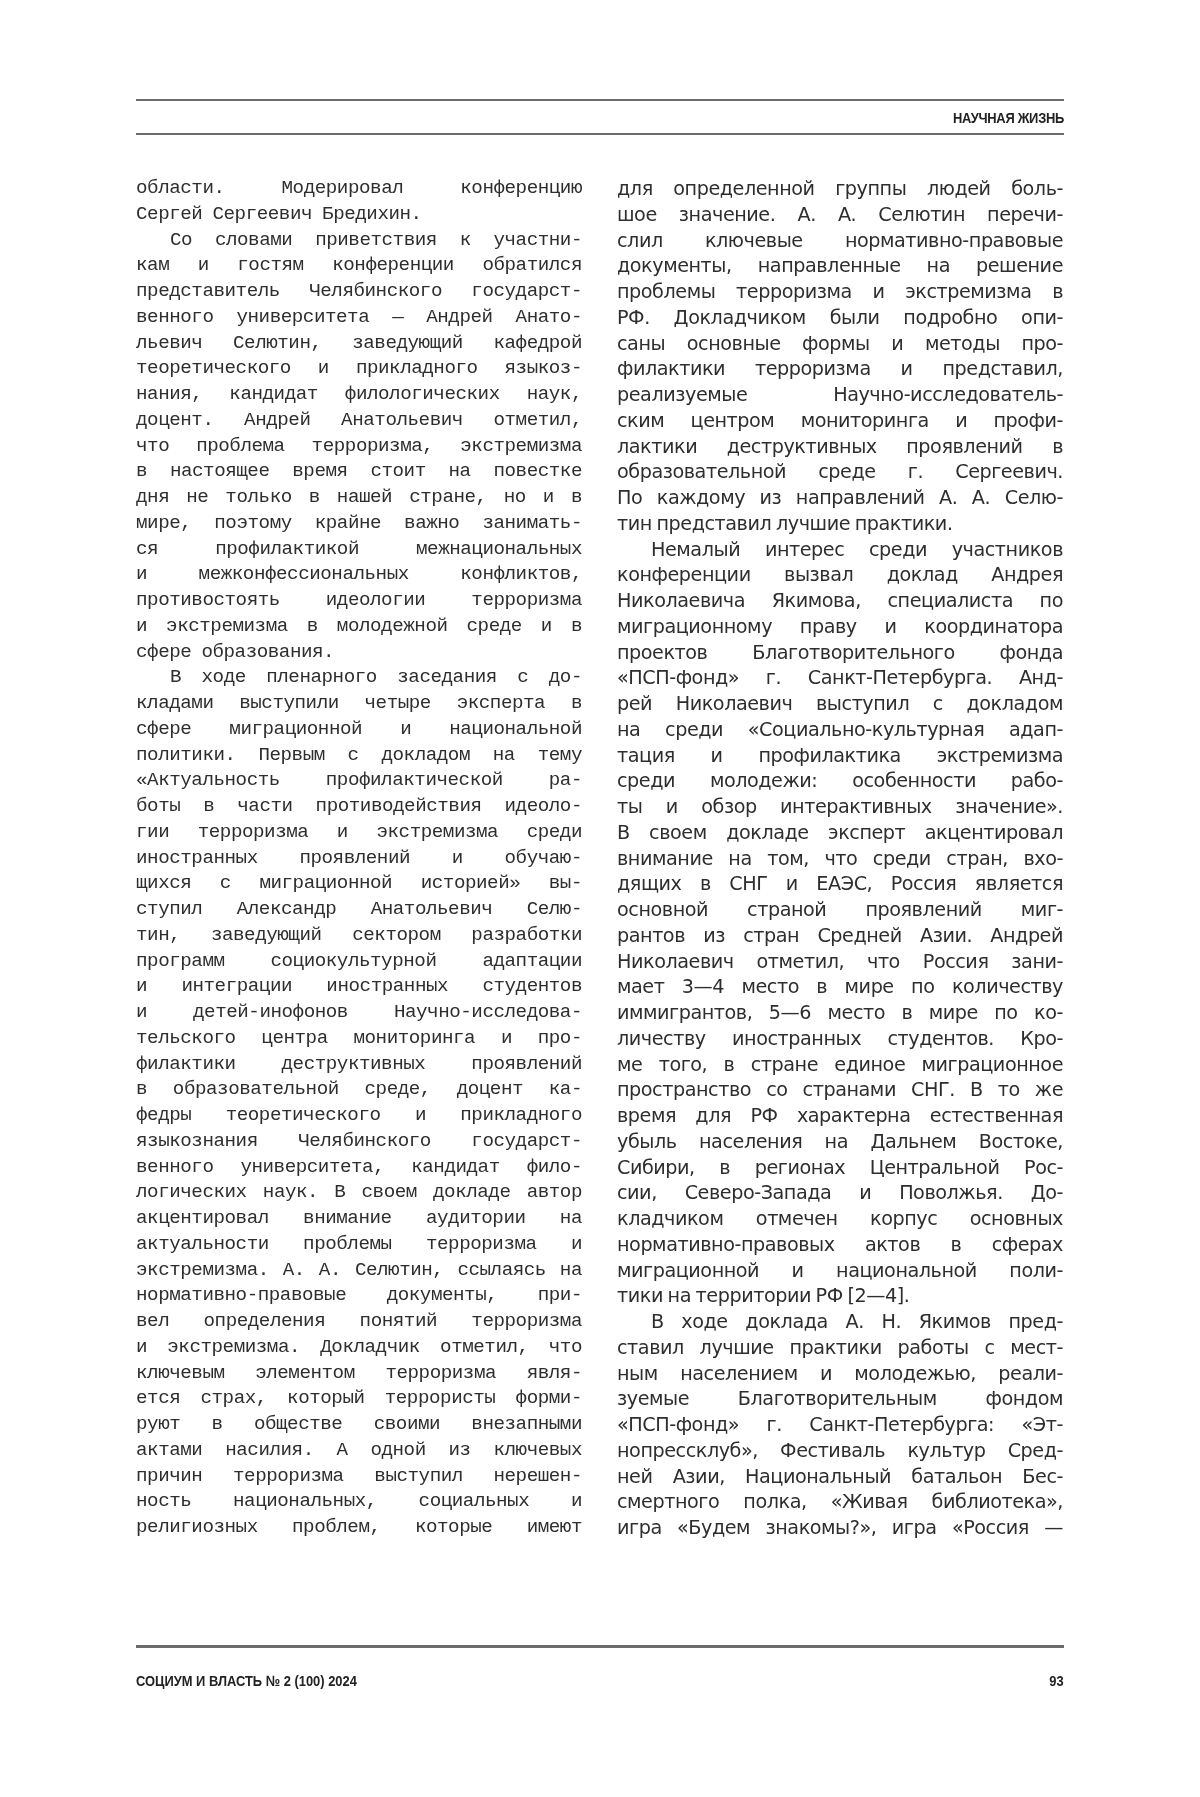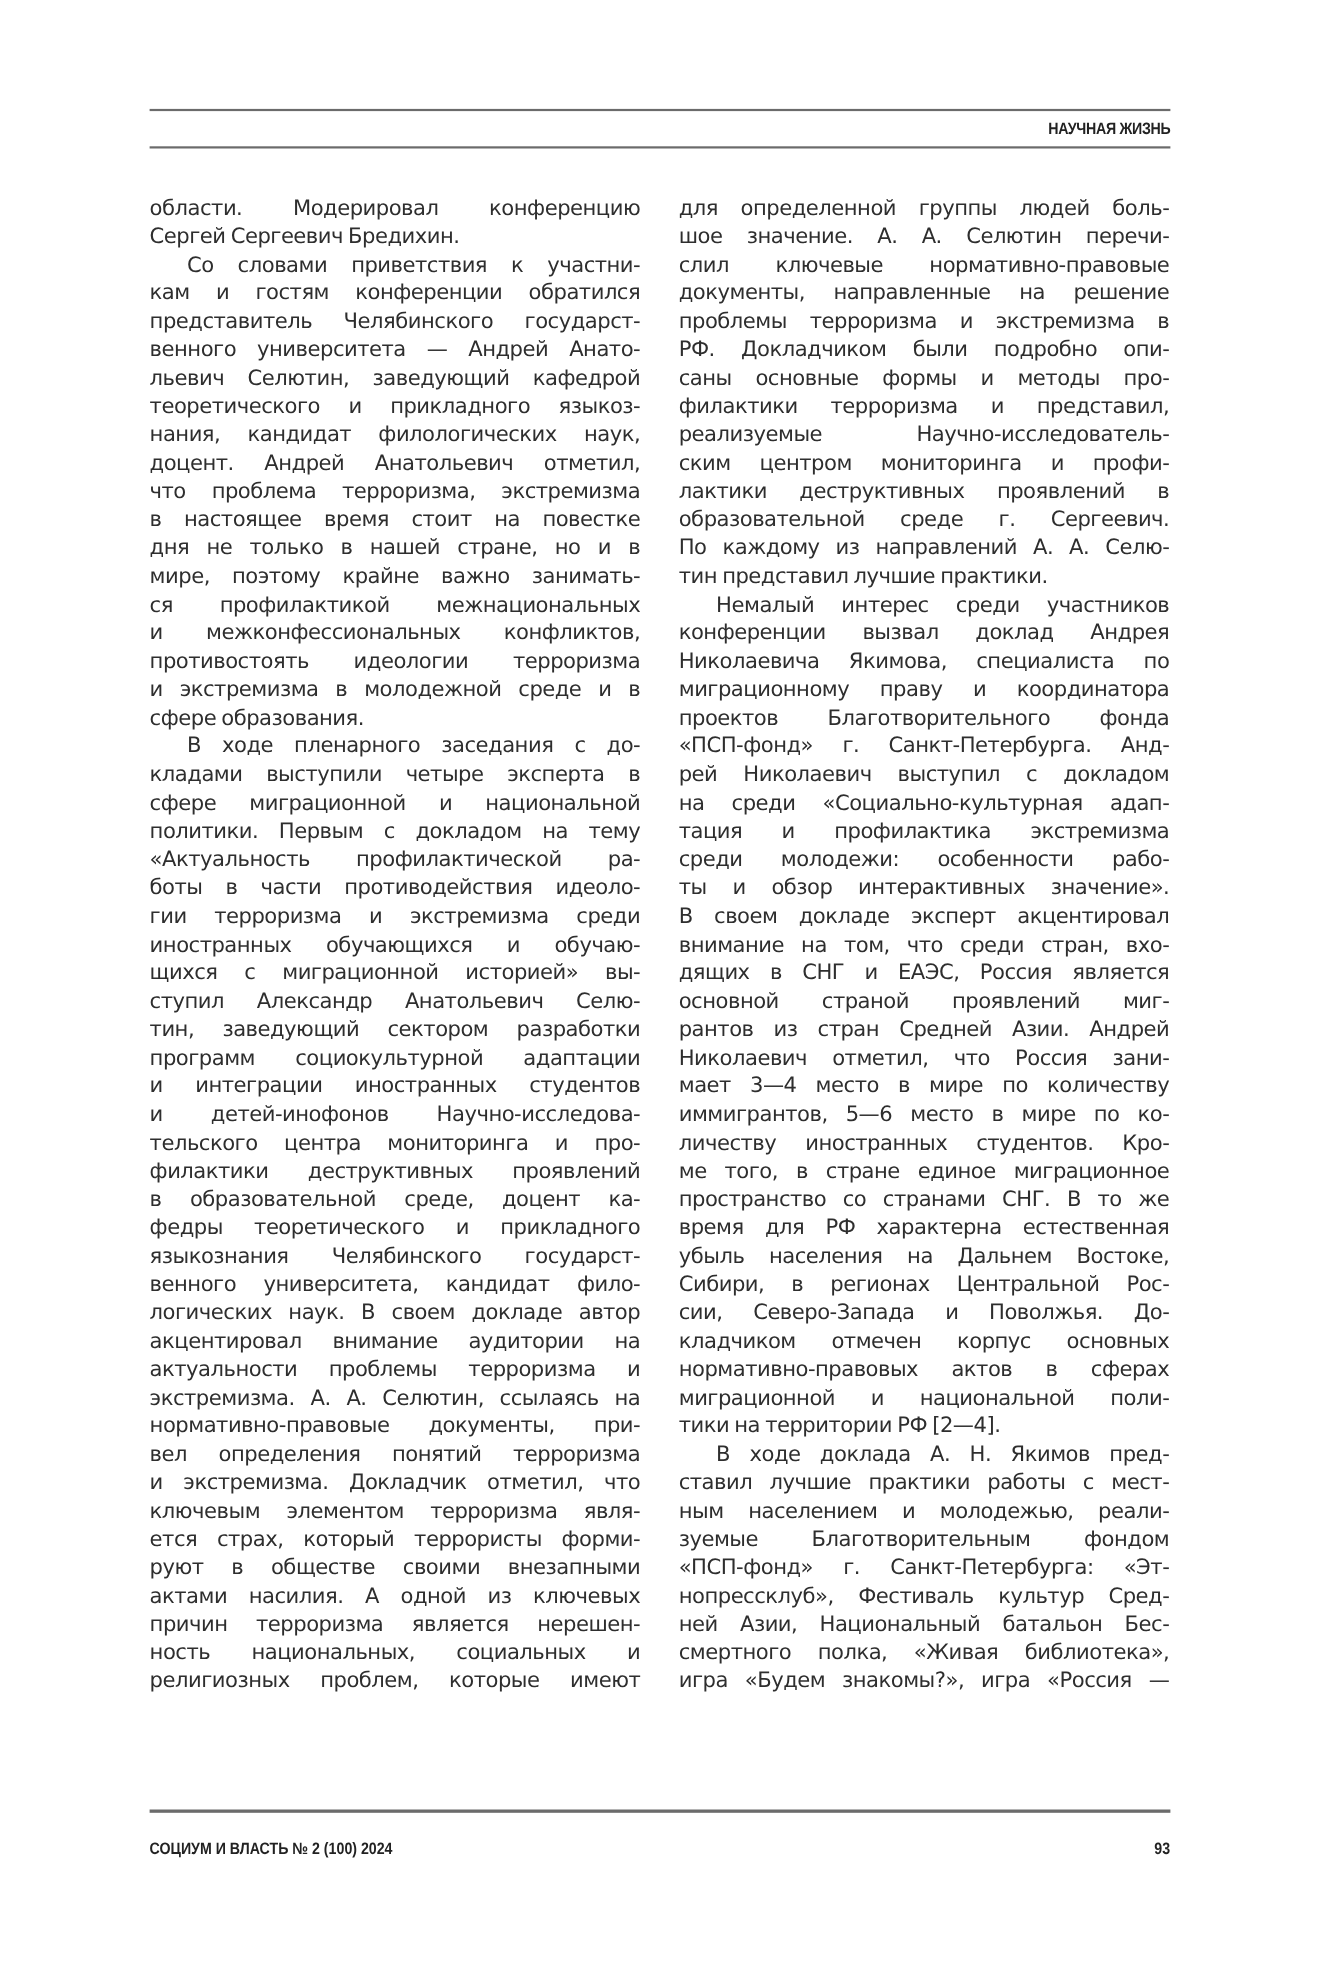--- a/index.html
+++ b/index.html
@@ -10,21 +10,21 @@
   .rule.top2 { top: 133px; }
   .rule.bot  { top: 1645px; height: 3px; }
   .running-head { position: absolute; right: 136px; top: 109px; font-family: "Liberation Sans", sans-serif;
                   font-weight: bold; font-size: 15px; letter-spacing: -0.3px; color: #222; transform: scaleX(0.86);
                   transform-origin: right center; }
   .footer-left { position: absolute; left: 136px; top: 1672px; font-family: "Liberation Sans", sans-serif;
                  font-weight: bold; font-size: 15px; color: #222; transform: scaleX(0.86); transform-origin: left center; }
   .footer-right { position: absolute; right: 136px; top: 1672px; font-family: "Liberation Sans", sans-serif;
                   font-weight: bold; font-size: 15px; color: #222; transform: scaleX(0.86); transform-origin: right center; }
   .column { position: absolute; top: 176px; width: 446px; }
-  .column.left { left: 136px; }
+  .column.left { left: 136px; font-family: Liberation Mono, monospace; }
   .column.right { left: 617px; }
   .line { display: block; height: 25.75px; line-height: 25.75px; font-size: 19.2px; white-space: nowrap;
           text-align: justify; text-align-last: justify; letter-spacing: -0.45px; word-spacing: -1px; color: #2e2e2e; }
   .line.last { text-align-last: left; }
   .line.indent { padding-left: 34px; }
 </style>
 </head>
 <body>
 
 <div>
@@ -52,21 +52,21 @@
       <span class="line">противостоять идеологии терроризма</span>
       <span class="line">и экстремизма в молодежной среде и в</span>
       <span class="line last">сфере образования.</span>
       <span class="line indent">В ходе пленарного заседания с до-</span>
       <span class="line">кладами выступили четыре эксперта в</span>
       <span class="line">сфере миграционной и национальной</span>
       <span class="line">политики. Первым с докладом на тему</span>
       <span class="line">«Актуальность профилактической ра-</span>
       <span class="line">боты в части противодействия идеоло-</span>
       <span class="line">гии терроризма и экстремизма среди</span>
-      <span class="line">иностранных обучающихся и обучаю-</span>
+      <span class="line">иностранных проявлений и обучаю-</span>
       <span class="line">щихся с миграционной историей» вы-</span>
       <span class="line">ступил Александр Анатольевич Селю-</span>
       <span class="line">тин, заведующий сектором разработки</span>
       <span class="line">программ социокультурной адаптации</span>
       <span class="line">и интеграции иностранных студентов</span>
       <span class="line">и детей-инофонов Научно-исследова-</span>
       <span class="line">тельского центра мониторинга и про-</span>
       <span class="line">филактики деструктивных проявлений</span>
       <span class="line">в образовательной среде, доцент ка-</span>
       <span class="line">федры теоретического и прикладного</span>
@@ -76,21 +76,21 @@
       <span class="line">акцентировал внимание аудитории на</span>
       <span class="line">актуальности проблемы терроризма и</span>
       <span class="line">экстремизма. А. А. Селютин, ссылаясь на</span>
       <span class="line">нормативно-правовые документы, при-</span>
       <span class="line">вел определения понятий терроризма</span>
       <span class="line">и экстремизма. Докладчик отметил, что</span>
       <span class="line">ключевым элементом терроризма явля-</span>
       <span class="line">ется страх, который террористы форми-</span>
       <span class="line">руют в обществе своими внезапными</span>
       <span class="line">актами насилия. А одной из ключевых</span>
-      <span class="line">причин терроризма является нерешен-</span>
+      <span class="line">причин терроризма выступил нерешен-</span>
       <span class="line">ность национальных, социальных и</span>
       <span class="line">религиозных проблем, которые имеют</span>
     </div>
   <div class="column right" id="col-right">
       <span class="line">для определенной группы людей боль-</span>
       <span class="line">шое значение. А. А. Селютин перечи-</span>
       <span class="line">слил ключевые нормативно-правовые</span>
       <span class="line">документы, направленные на решение</span>
       <span class="line">проблемы терроризма и экстремизма в</span>
       <span class="line">РФ. Докладчиком были подробно опи-</span>

